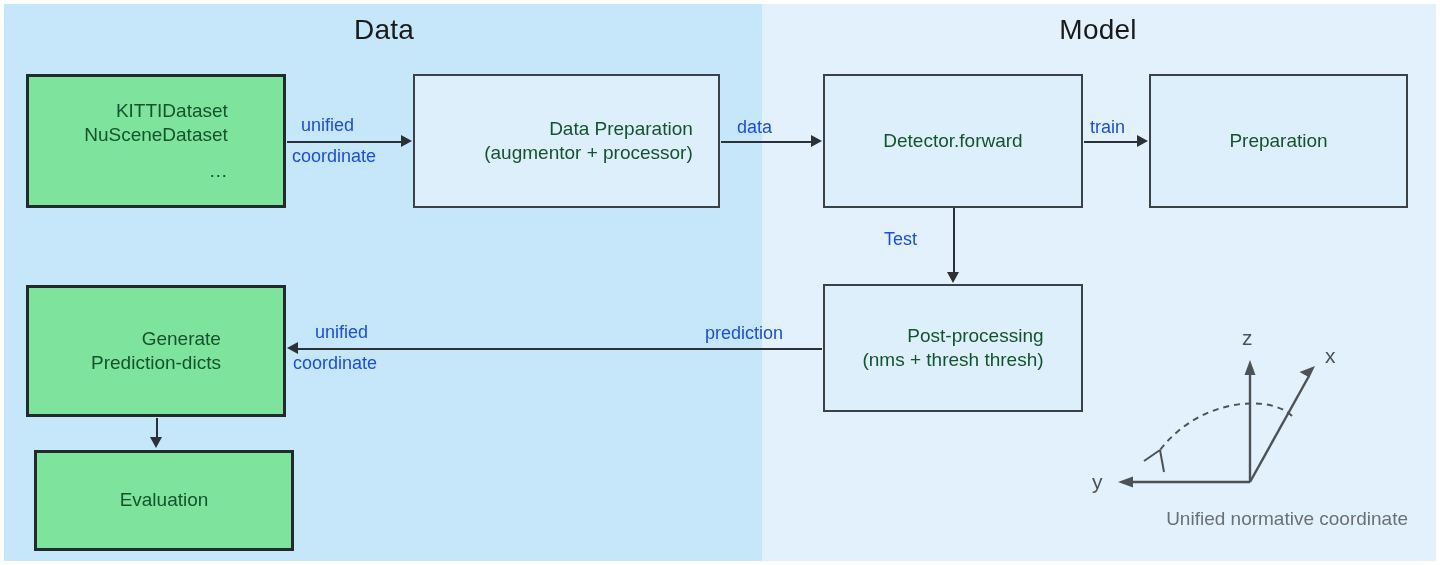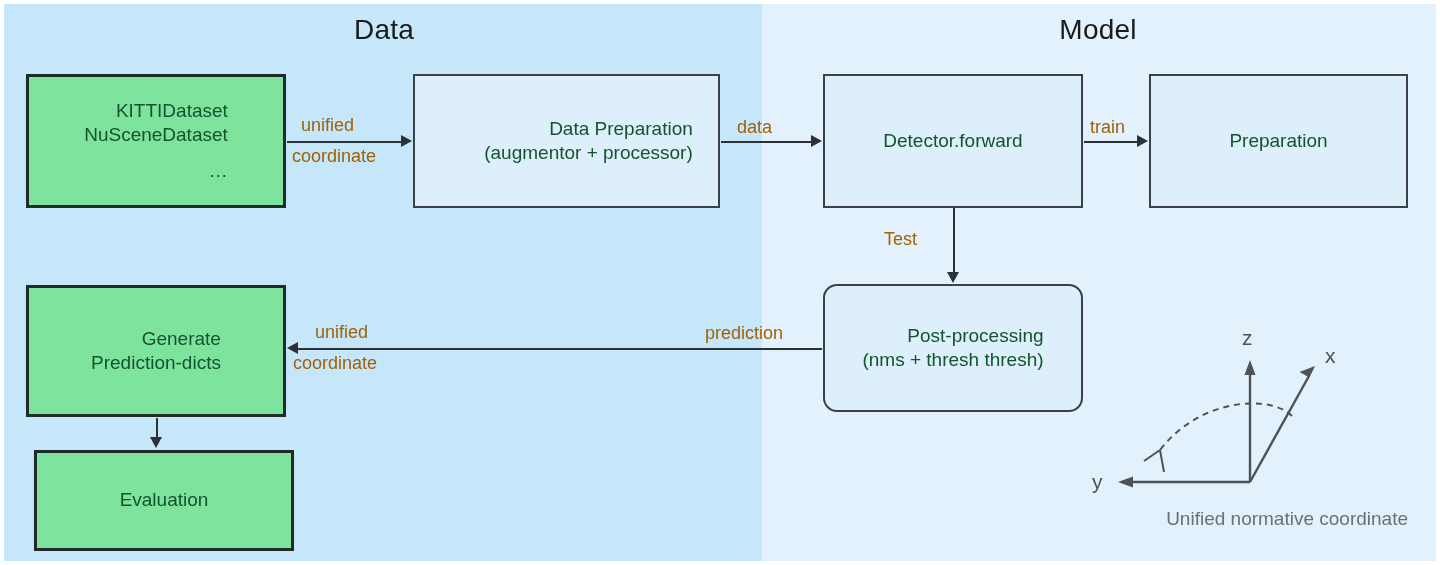--- a/index.html
+++ b/index.html
@@ -48,21 +48,21 @@
     border-top:6px solid transparent;border-bottom:6px solid transparent;
     border-right:11px solid #2b3136;
   }
   .arrow-d{
     position:absolute;width:0;height:0;
     border-left:6px solid transparent;border-right:6px solid transparent;
     border-top:11px solid #2b3136;
   }
   .edge-label{
     position:absolute;
-    font-size:18px;color:#a16207;white-space:nowrap;line-height:1.15;
+    font-size:18px;color:#1d4ed8;white-space:nowrap;line-height:1.15;
   }
 
   
   #coord-frame{position:absolute;left:1060px;top:320px;width:340px;height:225px;}
   .axis-label{
     position:absolute;font-size:21px;color:#4d5256;
   }
   #coord-caption{
     position:absolute;left:1058px;top:508px;width:350px;
     text-align:right;font-size:19px;color:#6b7075;white-space:nowrap;
@@ -95,21 +95,21 @@
   </div>
 
   <div class="node blue" style="left:823px;top:74px;width:260px;height:134px;">
     <span class="lbl">Detector.forward</span>
   </div>
 
   <div class="node blue" style="left:1149px;top:74px;width:259px;height:134px;">
     <span class="lbl">Preparation</span>
   </div>
 
-  <div class="node blue" style="left:823px;top:284px;width:260px;height:128px;border-radius:14px;">
+  <div class="node blue" style="left:823px;top:284px;width:260px;height:128px;">
     <div>
       <span class="lbl">Post-processing</span>
       <span class="lbl">(nms + thresh thresh)</span>
     </div>
   </div>
 
   <div class="node green" style="left:26px;top:285px;width:260px;height:132px;">
     <div>
       <span class="lbl">Generate</span>
       <span class="lbl">Prediction-dicts</span>

